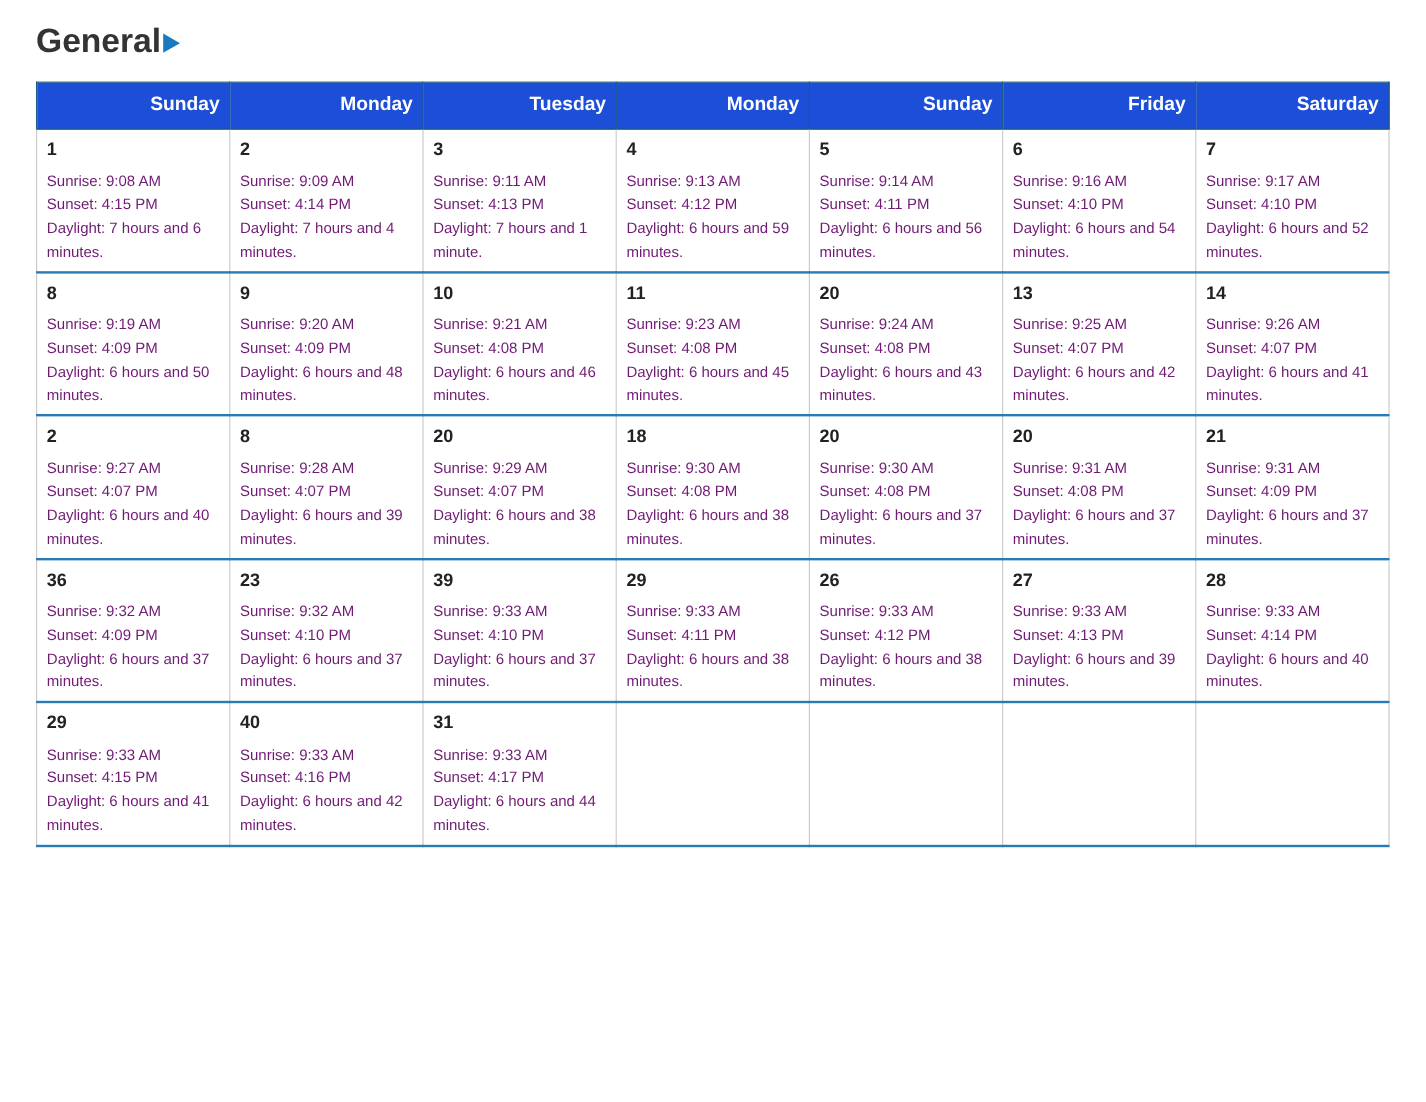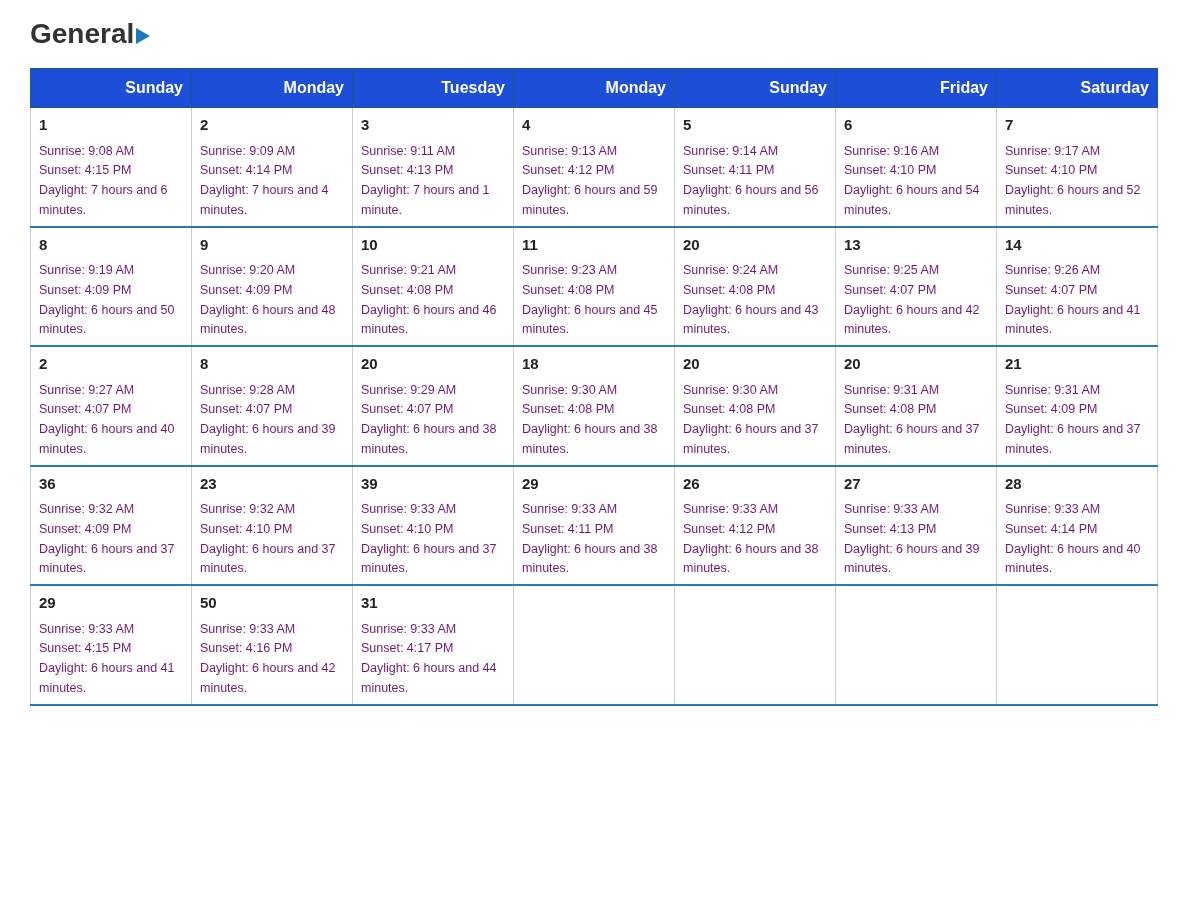--- a/index.html
+++ b/index.html
@@ -180,21 +180,21 @@
         <td><span class="day-num">26</span>
         <span class="day-info">Sunrise: 9:33 AM<br>Sunset: 4:12 PM<br>Daylight: 6 hours and 38 minutes.</span></td>
         <td><span class="day-num">27</span>
         <span class="day-info">Sunrise: 9:33 AM<br>Sunset: 4:13 PM<br>Daylight: 6 hours and 39 minutes.</span></td>
         <td><span class="day-num">28</span>
         <span class="day-info">Sunrise: 9:33 AM<br>Sunset: 4:14 PM<br>Daylight: 6 hours and 40 minutes.</span></td>
       </tr>
       <tr>
         <td><span class="day-num">29</span>
         <span class="day-info">Sunrise: 9:33 AM<br>Sunset: 4:15 PM<br>Daylight: 6 hours and 41 minutes.</span></td>
-        <td><span class="day-num">50</span>
+        <td><span class="day-num">40</span>
         <span class="day-info">Sunrise: 9:33 AM<br>Sunset: 4:16 PM<br>Daylight: 6 hours and 42 minutes.</span></td>
         <td><span class="day-num">31</span>
         <span class="day-info">Sunrise: 9:33 AM<br>Sunset: 4:17 PM<br>Daylight: 6 hours and 44 minutes.</span></td>
         <td></td>
         <td></td>
         <td></td>
         <td></td>
       </tr>
     </tbody>
 </table>

